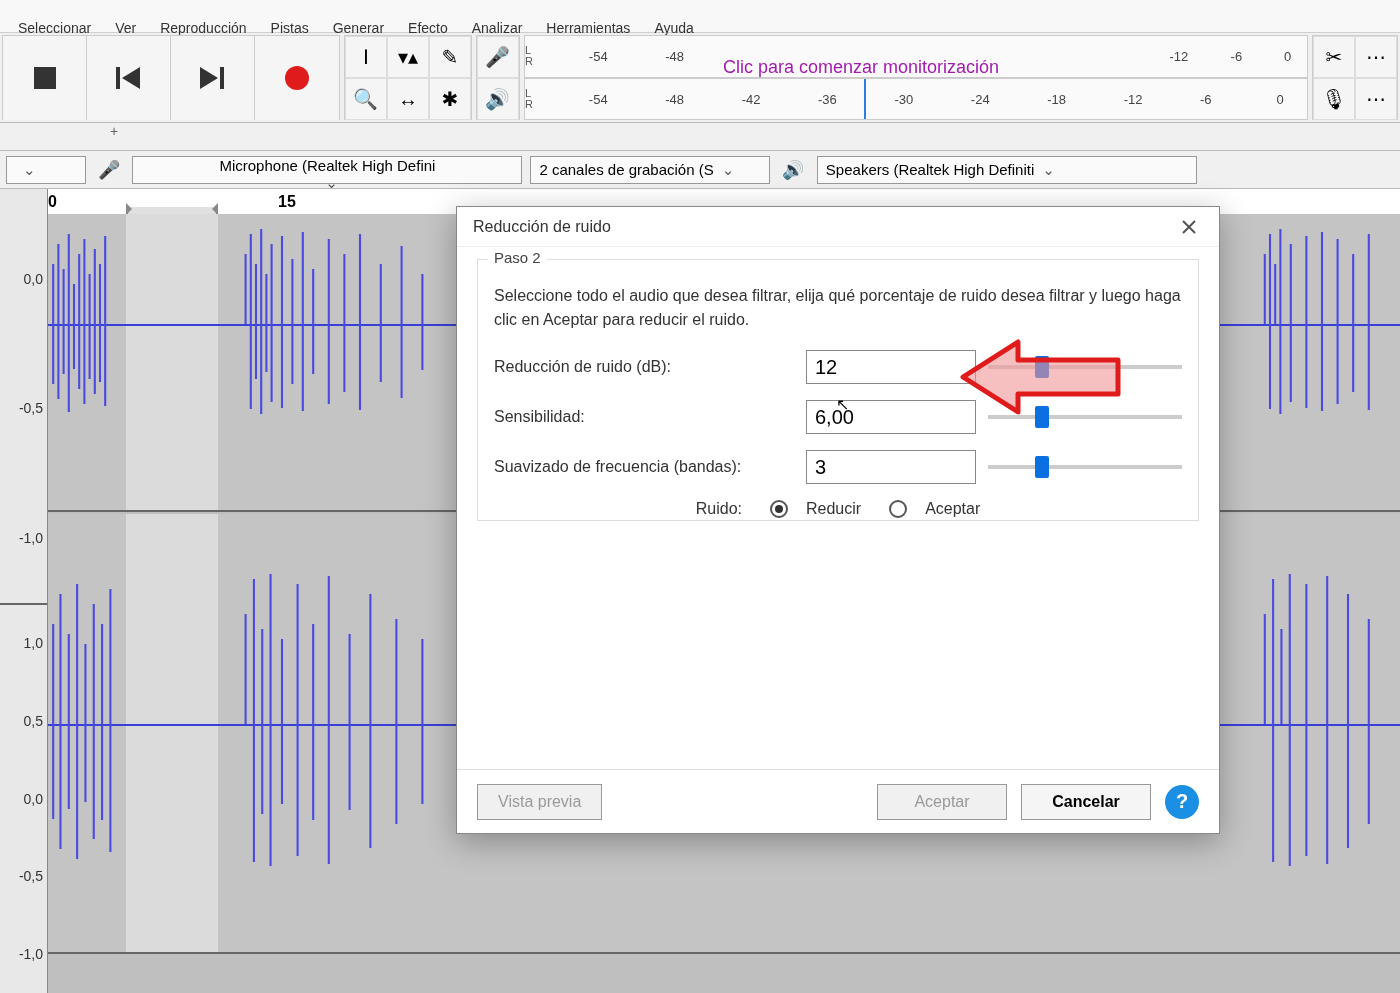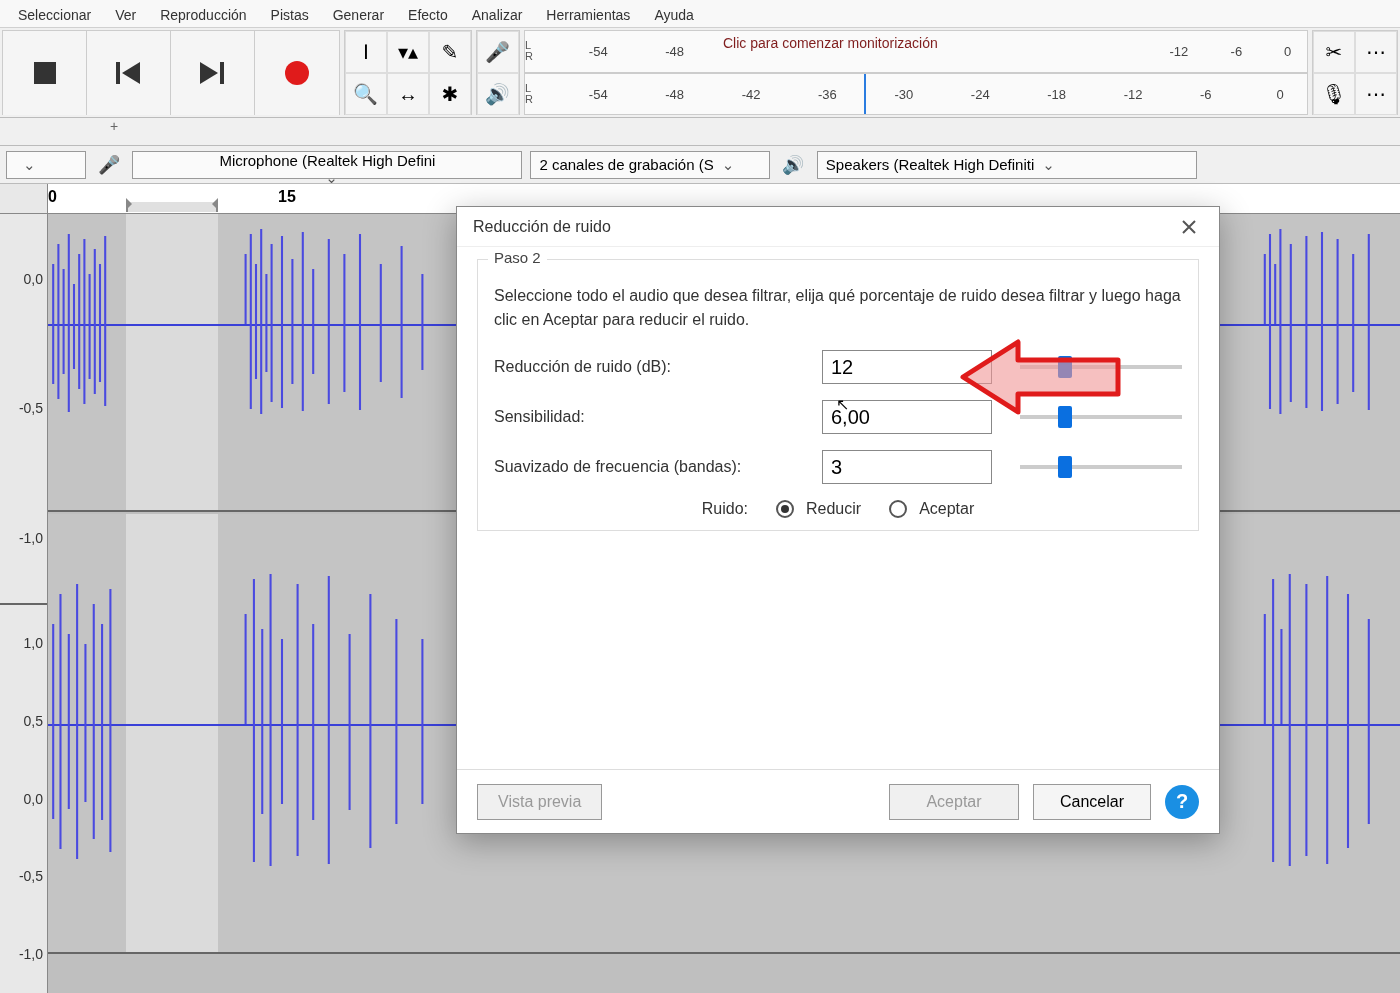--- a/index.html
+++ b/index.html
@@ -1,37 +1,37 @@
 <!DOCTYPE html>
 <html><head>
 <meta charset="utf-8">
 <style>
 * { box-sizing: border-box; margin: 0; padding: 0; font-family: "Segoe UI", Tahoma, sans-serif; }
 body { width: 1400px; height: 993px; overflow: hidden; background: #f0f0f0; position: relative; user-select: none; }
 
 
-.menu-bar { height: 28px; background: #f8f8f8; display: flex; align-items: flex-end; padding: 0 6px; border-bottom: 1px solid #d0d0d0; }
+.menu-bar { height: 28px; background: #f8f8f8; display: flex; align-items: flex-start; padding: 16px 6px; border-bottom: 1px solid #d0d0d0; }
 .menu-item { padding: 4px 12px; font-size: 14px; color: #333; cursor: default; }
 
 
 .toolbar-row { height: 90px; background: #f0f0f0; border-bottom: 1px solid #bbb; display: flex; align-items: stretch; }
 .transport-group { display: flex; align-items: center; border: 1px solid #ccc; background: #e8e8e8; margin: 2px; }
 .transport-btn { width: 84px; height: 84px; display: flex; align-items: center; justify-content: center; border-right: 1px solid #ccc; background: #f5f5f5; }
 .transport-btn:last-child { border-right: none; }
 .transport-btn svg { display: block; }
 
 .tool-grid { display: grid; grid-template-columns: repeat(3,42px); grid-template-rows: repeat(2,42px); margin: 2px; border: 1px solid #ccc; background: #f5f5f5; }
 .tool-cell { display: flex; align-items:center; justify-content:center; border:1px solid #ddd; font-size:20px; }
 
 .meter-wrap { flex:1; display:flex; flex-direction:column; margin:2px; }
 .meter { flex:1; display:flex; align-items:center; border:1px solid #ccc; background:#fafafa; position:relative; }
 .lr { width:18px; font-size:11px; color:#555; display:flex; flex-direction:column; line-height:1; }
 .meter-scale { flex:1; position:relative; height:100%; }
 .meter-scale .tick { position:absolute; top:50%; transform:translateY(-50%); font-size:13px; color:#444; }
-.meter-hint { position:absolute; left:180px; top:4px; font-size:14px; color:#7f1d1d; }
+.meter-hint { position:absolute; left:180px; top:21px; font-size:18px; color:#a21caf; }
 .slider-mark { position:absolute; top:0; bottom:0; width:2px; background:#2a7ce0; }
 
 .right-tool-group { display:grid; grid-template-columns:repeat(2,42px); grid-template-rows:repeat(2,42px); margin:2px; border:1px solid #ccc; background:#f5f5f5;}
 .right-tool-group .tool-cell{border:1px solid #ddd;}
 
 
 .pin-bar { height:28px; background:#f0f0f0; border-bottom:1px solid #bbb; position:relative;}
 .pin-plus { position:absolute; left:110px; top:0; font-size:14px; color:#666;}
 
 
@@ -70,28 +70,28 @@
 .dlg-title{height:40px;display:flex;align-items:center;padding:8px 16px;font-size:16px;color:#333;border-bottom:1px solid #eee;}
 .dlg-close{margin-left:auto;width:28px;height:28px;display:flex;align-items:center;justify-content:center;font-size:18px;color:#555;cursor:default;}
 .dlg-body{flex:1;padding:12px 20px 0 20px;font-size:16px;color:#333;}
 .fieldset{border:1px solid #ddd;padding:12px 16px 20px 16px;margin-bottom:16px;position:relative;}
 .fs-legend{position:absolute;top:-11px;left:10px;background:#fff;padding:0 6px;font-size:15px;color:#444;}
 .fs-text{margin:12px 0 18px 0;line-height:1.5;}
 .center{display:flex;justify-content:center;align-items:center;position:relative;}
 .btn{border:1px solid #999;background:#f5f5f5;padding:8px 20px;font-size:16px;cursor:default;}
 .btn.primary-outline{border:4px solid #e01b1b;padding:12px 24px;background:#fff;}
 .btn.disabled{color:#999;background:#f0f0f0;}
-.row3{display:grid;grid-template-columns:300px 170px 1fr;align-items:center;gap:28px;margin:16px 0;}
+.row3{display:grid;grid-template-columns:300px 170px 1fr;align-items:center;gap:12px;margin:16px 0;}
 .row3 label{font-size:16px;}
 .row3 input[type=text]{height:34px;border:1px solid #888;padding:0 8px;font-size:20px;width:100%;}
 .slider{position:relative;height:24px;}
 .slider-track{position:absolute;left:0;right:0;top:50%;height:4px;background:#ccc;transform:translateY(-50%);}
 .slider-thumb{position:absolute;top:50%;width:14px;height:22px;background:#0a6fe0;transform:translate(-50%,-50%);border-radius:2px;}
 .radio-row{display:flex;justify-content:center;gap:28px;align-items:center;margin-top:10px;}
-.radio{display:flex;align-items:center;gap:12px;font-size:16px;}
+.radio{display:flex;align-items:center;gap:18px;font-size:16px;}
 .radio .dot{width:18px;height:18px;border:2px solid #555;border-radius:50%;display:flex;align-items:center;justify-content:center;}
 .radio .dot.inner::after{content:"";width:8px;height:8px;background:#333;border-radius:50%;}
 .dlg-foot{height:64px;border-top:1px solid #ddd;display:flex;align-items:center;padding:0 20px;gap:14px;}
 .dlg-foot .spacer{flex:1;}
 .help-circle{width:34px;height:34px;border-radius:50%;background:#1a8fe3;color:#fff;display:flex;align-items:center;justify-content:center;font-weight:bold;font-size:20px;}
 
 
 .arrow-anno{position:absolute;pointer-events:none;}
 
 .cursor-anno{position:absolute;left:836px;top:395px;font-size:16px;pointer-events:none;}
@@ -280,21 +280,21 @@
 <div class="dialog">
   <div class="dlg-title">
     <span>Reducción de ruido</span>
     <div class="dlg-close">
       <svg width="14" height="14">
           <path d="M1 1 L13 13 M13 1 L1 13" stroke="#555" stroke-width="2"></path>
         </svg>
     </div>
   </div>
   <div class="dlg-body">
-    <div class="fieldset" style="padding-bottom:12px;">
+    <div class="fieldset" style="padding-bottom:2px;">
       <div class="fs-legend">Paso 2</div>
       <div class="fs-text">Seleccione todo el audio que desea filtrar, elija qué porcentaje de ruido desea filtrar y luego haga clic en Aceptar para reducir el ruido.</div>
 
       <div class="row3">
         <label>Reducción de ruido (dB):</label>
         <input type="text" value="12" style="">
         <div class="slider">
             <div class="slider-track"></div>
             <div class="slider-thumb" style="left:28%"></div>
           </div>
@@ -326,21 +326,21 @@
             <span class="dot"></span>
             <span>Aceptar</span>
           </label>
       </div>
     </div>
   </div>
   <div class="dlg-foot">
     <button class="btn disabled">Vista previa</button>
     <div class="spacer"></div>
     <button class="btn disabled" style="width:130px;">Aceptar</button>
-    <button class="btn" style="width:118px;">Cancelar</button>
+    <button class="btn" style="width:130px;font-weight:bold;">Cancelar</button>
     <div class="help-circle">?</div>
   </div>
 </div>
 
 <svg class="arrow-anno" style="left:958px;top:332px;" width="170" height="90">
   <polygon points="5,45 60,10 60,28 160,28 160,62 60,62 60,80" fill="rgba(240,150,150,.6)" stroke="#e01b1b" stroke-width="5" stroke-linejoin="round"></polygon>
 </svg>
 <span class="cursor-anno">↖</span>
 
 </body></html>

